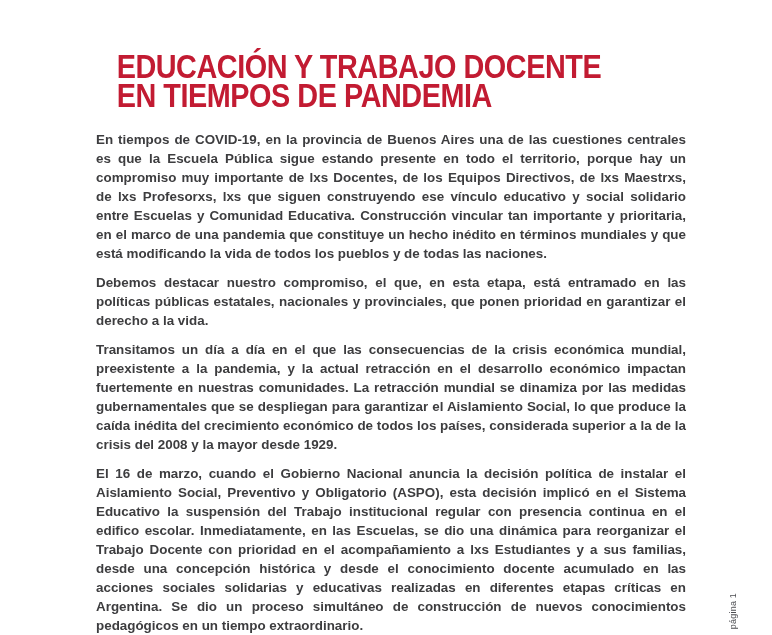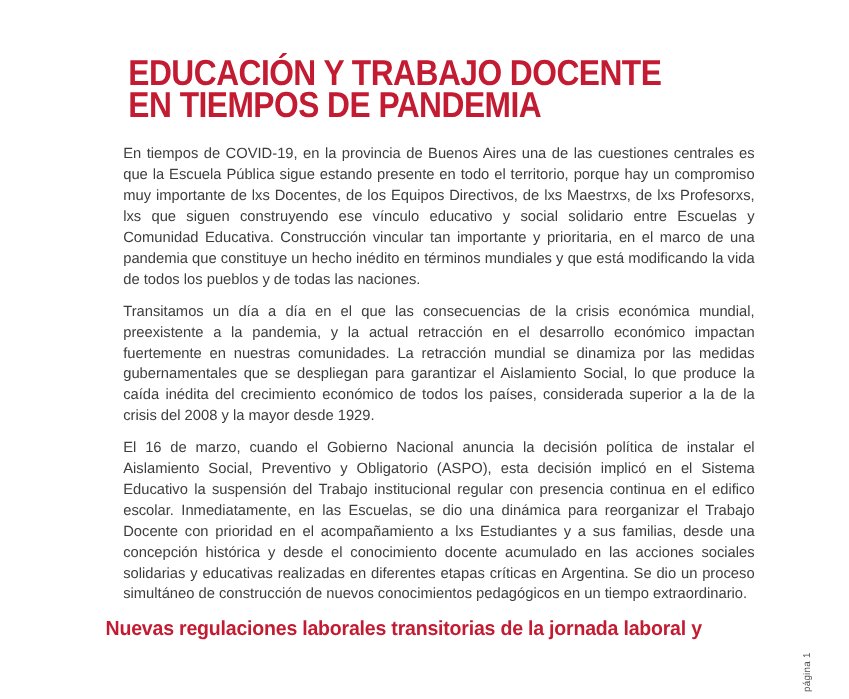--- a/index.html
+++ b/index.html
@@ -26,25 +26,26 @@
   .doc-title .title-line {
     display: block;
     font-size: 31px;
     line-height: 29px;
     letter-spacing: -0.5px;
     transform: scaleX(0.93) scaleY(1.06);
     transform-origin: center;
     white-space: nowrap;
   }
   .body-text p {
-    margin: 0 0 10px 16px;
+    margin: 0 0 10px 0;
     font-size: 13.4px;
     line-height: 19px;
     text-align: justify;
     color: var(--body_text, #3d3d3f);
+    font-weight: bold;
   }
   .section-subtitle {
     margin: 10px 0 0 0;
     color: var(--accent_red, #c21b32);
     font-weight: 700;
   }
   .section-subtitle .subtitle-line {
     display: block;
     font-size: 18.5px;
     line-height: 23px;
@@ -69,20 +70,21 @@
 
 <div class="page">
 
   <h1 class="doc-title">
     <span class="title-line">EDUCACIÓN Y TRABAJO DOCENTE</span>
     <span class="title-line">EN TIEMPOS DE PANDEMIA</span>
   </h1>
 
   <div class="body-text">
     <p>En tiempos de COVID-19, en la provincia de Buenos Aires una de las cuestiones centrales es que la Escuela Pública sigue estando presente en todo el territorio, porque hay un compromiso muy importante de lxs Docentes, de los Equipos Directivos, de lxs Maestrxs, de lxs Profesorxs, lxs que siguen construyendo ese vínculo educativo y social solidario entre Escuelas y Comunidad Educativa. Construcción vincular tan importante y prioritaria, en el marco de una pandemia que constituye un hecho inédito en términos mundiales y que está modificando la vida de todos los pueblos y de todas las naciones.</p>
+    <p>Debemos destacar nuestro compromiso, el que, en esta etapa, está entramado en las políticas públicas estatales, nacionales y provinciales, que ponen prioridad en garantizar el derecho a la vida.</p>
     <p>Transitamos un día a día en el que las consecuencias de la crisis económica mundial, preexistente a la pandemia, y la actual retracción en el desarrollo económico impactan fuertemente en nuestras comunidades. La retracción mundial se dinamiza por las medidas gubernamentales que se despliegan para garantizar el Aislamiento Social, lo que produce la caída inédita del crecimiento económico de todos los países, considerada superior a la de la crisis del 2008 y la mayor desde 1929.</p>
     <p>El 16 de marzo, cuando el Gobierno Nacional anuncia la decisión política de instalar el Aislamiento Social, Preventivo y Obligatorio (ASPO), esta decisión implicó en el Sistema Educativo la suspensión del Trabajo institucional regular con presencia continua en el edifico escolar. Inmediatamente, en las Escuelas, se dio una dinámica para reorganizar el Trabajo Docente con prioridad en el acompañamiento a lxs Estudiantes y a sus familias, desde una concepción histórica y desde el conocimiento docente acumulado en las acciones sociales solidarias y educativas realizadas en diferentes etapas críticas en Argentina. Se dio un proceso simultáneo de construcción de nuevos conocimientos pedagógicos en un tiempo extraordinario.</p>
   </div>
 
   <h2 class="section-subtitle">
     <span class="subtitle-line">Nuevas regulaciones laborales transitorias de la jornada laboral y</span>
 
   </h2>
 
   <div class="page-marker">página 1</div>

